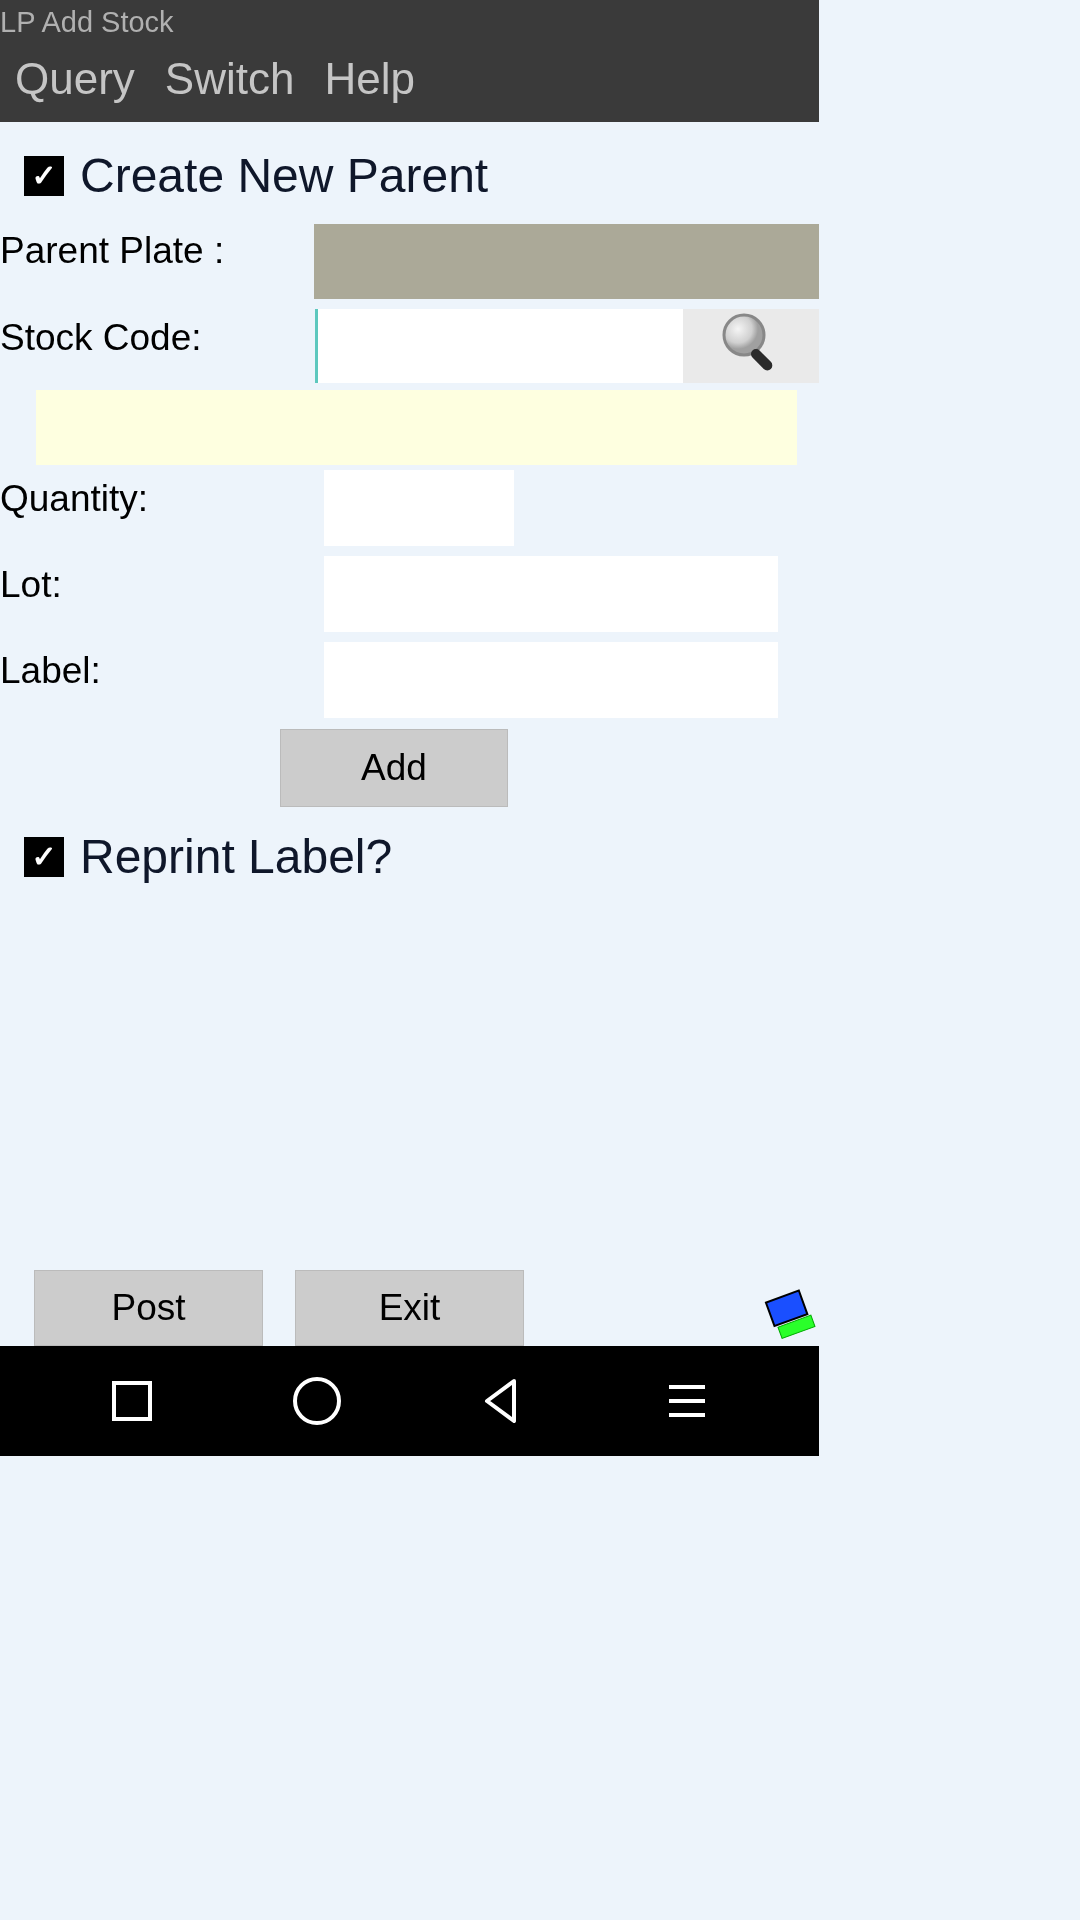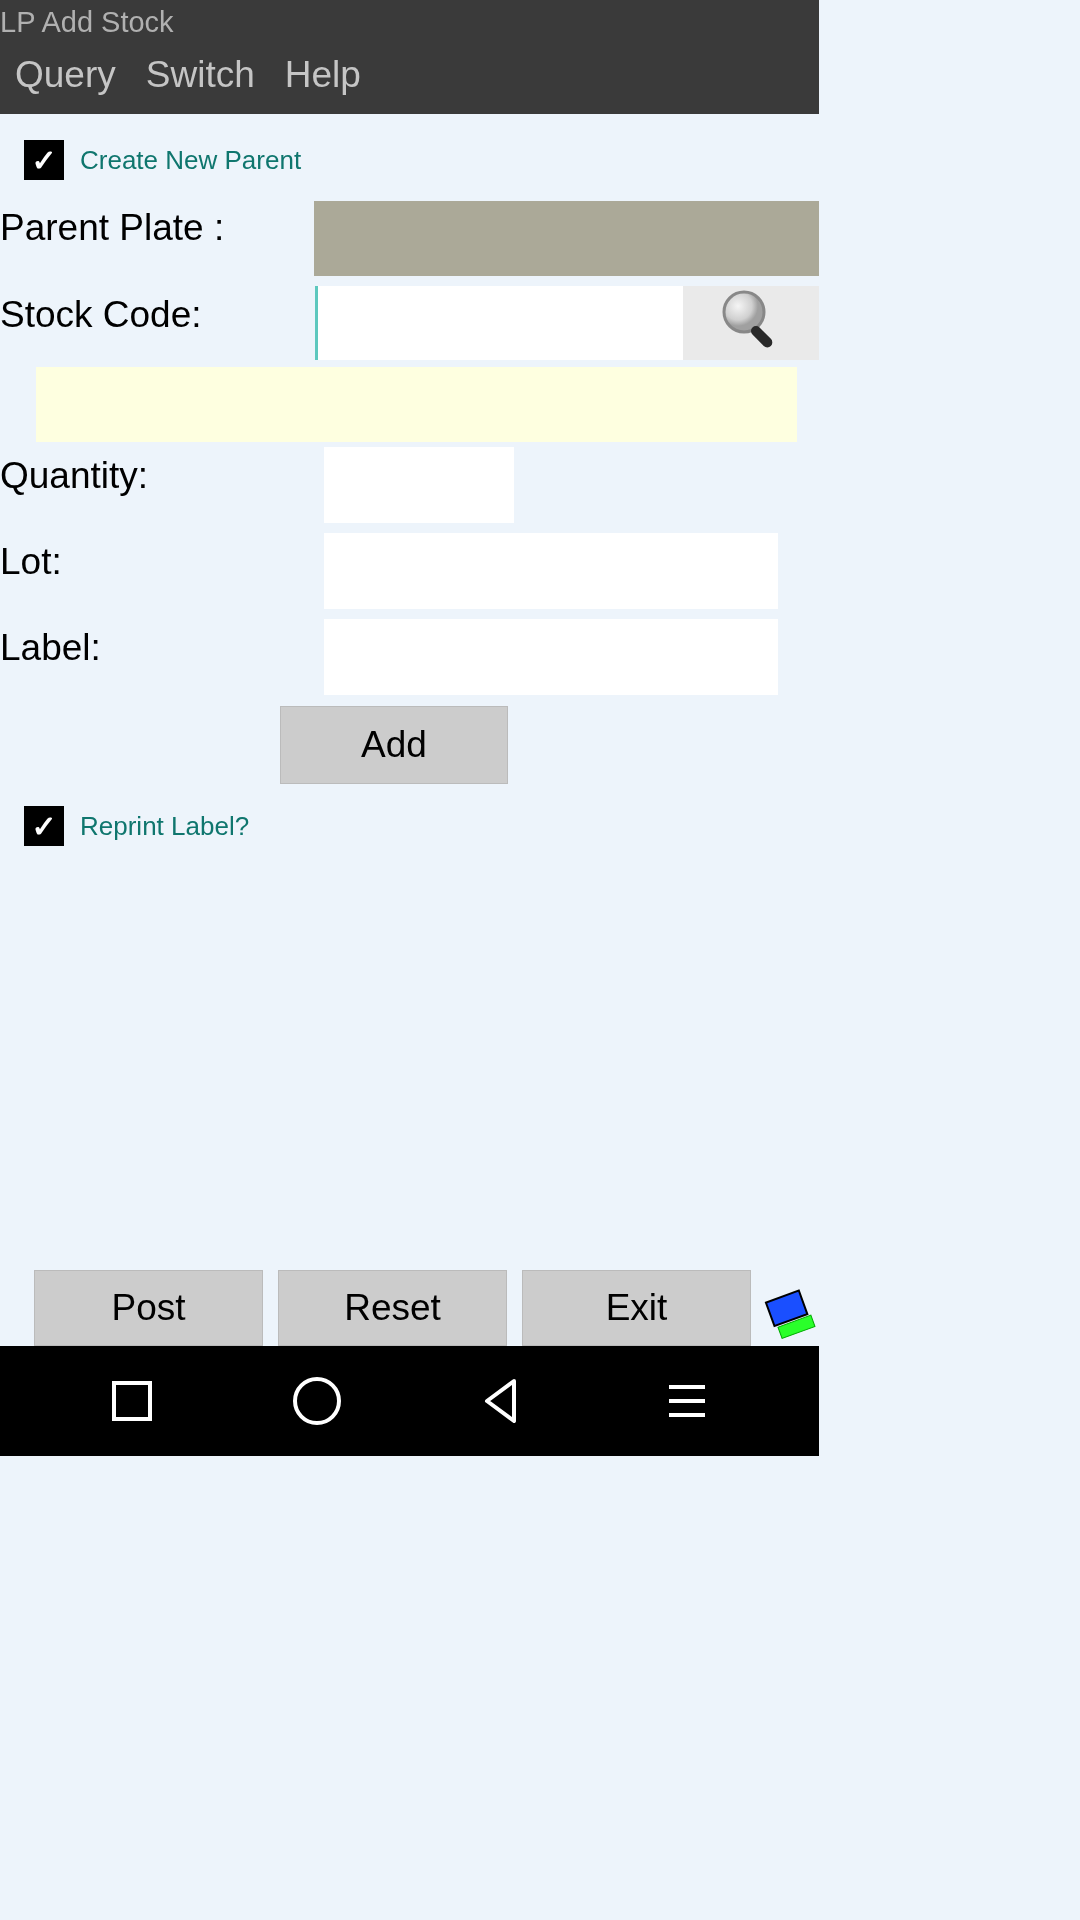--- a/index.html
+++ b/index.html
@@ -24,21 +24,21 @@
       font-size: 29px;
       padding: 6px 0 0 0;
       color: #b0b0b0;
     }
     .menu-bar {
       display: flex;
       gap: 30px;
       padding: 15px 15px 18px 15px;
     }
     .menu-item {
-      font-size: 37px;
+      font-size: 44px;
       color: #c5c5c5;
       cursor: pointer;
     }
     .content {
       background: #edf4fb;
       padding: 12px 0 0 0;
     }
     .checkbox-row {
       display: flex;
       align-items: center;
@@ -50,22 +50,22 @@
       height: 40px;
       background: #000;
       display: flex;
       align-items: center;
       justify-content: center;
       color: #fff;
       font-size: 30px;
       font-weight: bold;
     }
     .checkbox-label {
-      font-size: 26px;
-      color: #0f766e;
+      font-size: 48px;
+      color: #0f172a;
     }
     .form-row {
       display: flex;
       align-items: flex-start;
       padding: 5px 0;
       min-height: 76px;
     }
     .form-label {
       font-size: 37px;
       color: #000;
@@ -153,21 +153,21 @@
     .selected-box {
       background: #fff;
       width: 501px;
       height: 420px;
     }
     .action-buttons {
       position: absolute;
       bottom: 110px;
       left: 34px;
       display: flex;
-      gap: 15px;
+      gap: 32px;
       width: 780px;
     }
     .action-button {
       background: #cccccc;
       width: 229px;
       height: 76px;
       display: flex;
       align-items: center;
       justify-content: center;
       font-size: 37px;
@@ -274,21 +274,20 @@
       <span>✓</span>
     </div>
     <div class="checkbox-label">Reprint Label?</div>
   </div>
 
 
 </div>
 
 <div class="action-buttons">
   <div class="action-button">Post</div>
-  <div class="action-button">Reset</div>
   <div class="action-button">Exit</div>
 </div>
 
 <div class="corner-icon">
   <svg viewBox="0 0 60 60">
     <rect x="10" y="10" width="35" height="25" fill="#1a4fff" stroke="#000" stroke-width="2" transform="rotate(-20 27 22)"></rect>
     <rect x="20" y="35" width="35" height="12" fill="#2aff2a" stroke="#0a0" stroke-width="1" transform="rotate(-20 37 41)"></rect>
   </svg>
 </div>
 

